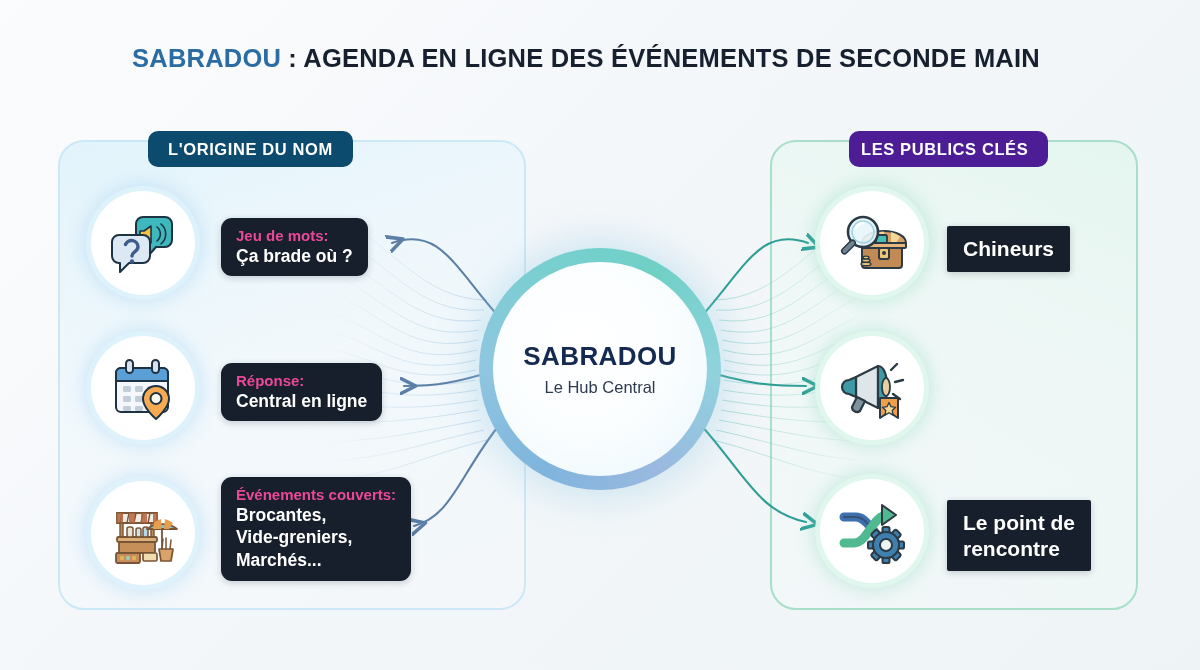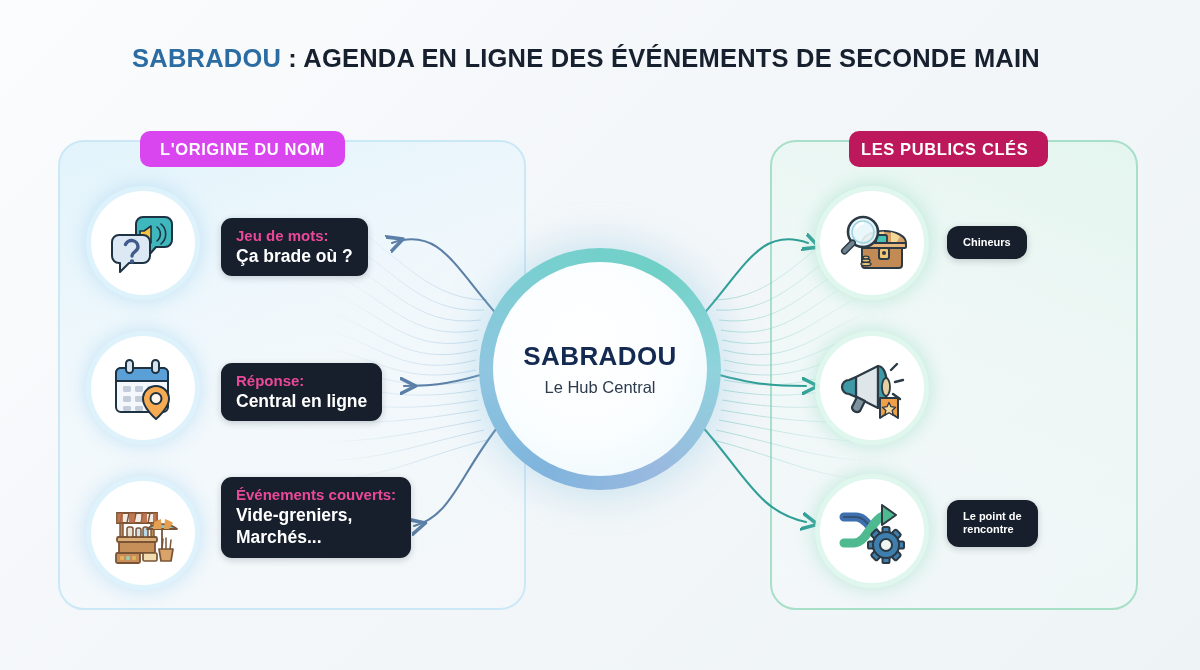--- a/index.html
+++ b/index.html
@@ -51,22 +51,22 @@
     font-size: 16.5px;
     font-weight: bold;
     letter-spacing: .6px;
     display: flex;
     align-items: center;
     justify-content: center;
     padding: 0 20px;
     white-space: nowrap;
     z-index: 6;
   }
-  .badge-left  { left: 140px; top: 131px; background: #d946ef; }
-  .badge-right { left: 849px; top: 131px; background: #be185d; padding-left: 12px; }
+  .badge-left  { left: 148px; top: 131px; background: #0c4a6e; }
+  .badge-right { left: 849px; top: 131px; background: #4c1d95; padding-left: 12px; }
 
   
   #wires { position: absolute; inset: 0; z-index: 2; }
 
   
   .icon-node {
     position: absolute;
     width: 104px; height: 104px;
     border-radius: 50%;
     background: #fff;
@@ -100,23 +100,23 @@
   .chip .big + .big { margin-top: 1px; }
 
   .c-left-1 { left: 221px; top: 218px; }
   .c-left-2 { left: 221px; top: 363px; }
   .c-left-3 { left: 221px; top: 477px; }
 
   .chip-right {
     position: absolute;
     background: #161f2b;
     color: #fff;
-    border-radius: 12px;
+    border-radius: 2px;
     padding: 10px 16px;
-    font-size: 11px;
+    font-size: 21px;
     font-weight: bold;
     z-index: 5;
     line-height: 1.22;
     box-shadow: 0 2px 7px rgba(20,30,45,.2);
   }
   .c-right-1 { left: 947px; top: 226px; }
   .c-right-2 { left: 947px; top: 369px; }
   .c-right-3 { left: 947px; top: 500px; }
 
   
@@ -309,20 +309,21 @@
   <div class="chip c-left-1">
     <span class="small">Jeu de mots:</span>
     <span class="big">Ça brade où ?</span>
   </div>
   <div class="chip c-left-2">
     <span class="small">Réponse:</span>
     <span class="big">Central en ligne</span>
   </div>
   <div class="chip c-left-3">
     <span class="small">Événements couverts:</span>
+    <span class="big">Brocantes,</span>
     <span class="big">Vide-greniers,</span>
     <span class="big">Marchés...</span>
   </div>
 
   <div class="icon-node green n-right-1">
     <svg viewBox="0 0 72 72">
       <path d="M30,36 h32 a4,4 0 0 1 4,4 v18 a3,3 0 0 1 -3,3 h-34 a3,3 0 0 1 -3,-3 v-18 a4,4 0 0 1 4,-4 z" fill="#c28a55" stroke="#2b3a44" stroke-width="2"></path>
       <path d="M26,36 a20,11 0 0 1 44,0 z" fill="#d9a066" stroke="#2b3a44" stroke-width="2" stroke-linejoin="round"></path>
       <path d="M38,26 a20,11 0 0 1 10,-1.5 l0,11.5 h-10 z" fill="#f0d79a"></path>
       <path d="M55,25 a20,11 0 0 1 9,5 l-4,6 h-5 z" fill="#f0d79a"></path>

